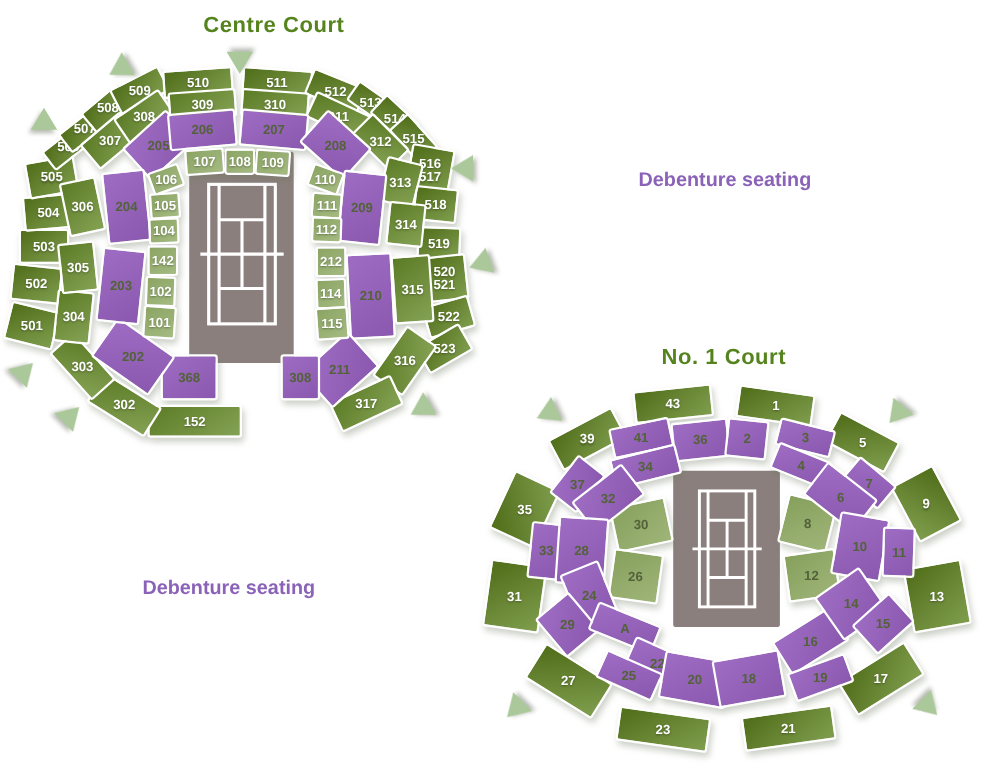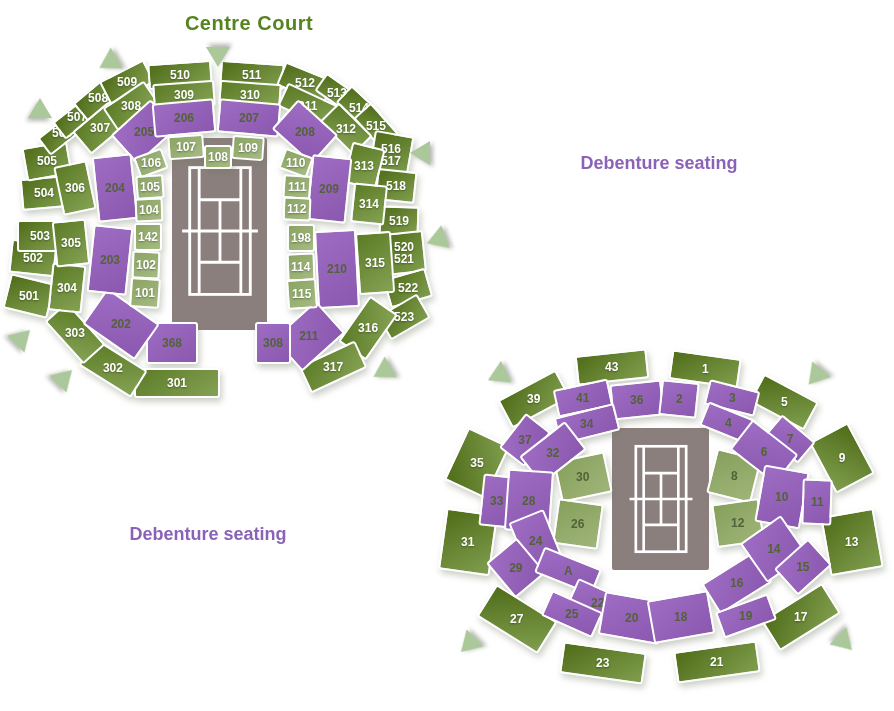--- a/index.html
+++ b/index.html
@@ -34,20 +34,21 @@
     border-left:12px solid transparent; border-right:12px solid transparent;
     border-bottom:20px solid var(--arrow-green,#abc89a);
     filter:drop-shadow(-2px 3px 2px rgba(90,100,80,.45)); }
 </style>
 </head>
 <body>
 
 <div id="canvas">
 
   <h1 class="stadium-title" style="left:213px; top:12px;margin-left:36px;">Centre Court</h1>
+  <h1 class="stadium-title" style="left:658px; top:314px;">No. 1 Court</h1>
 
   <div class="debenture-label" style="left:659px; top:153px;">Debenture seating</div>
   <div class="debenture-label" style="left:208px; top:524px;">Debenture seating</div>
 
   <div class="court-surface" style="left:172px; top:138px; width:95px; height:192px;">
     <svg width="84" height="142" viewBox="0 0 80 150" style="top:22px;">
       <g stroke="#ffffff" stroke-width="3" fill="none">
         <rect x="8" y="8" width="64" height="134"></rect>
         <line x1="18" y1="8" x2="18" y2="142"></line>
         <line x1="62" y1="8" x2="62" y2="142"></line>
@@ -73,21 +74,21 @@
     </svg>
   </div>
 
   <div class="layer shadowed" id="centre-court-sections">
       <div class="section kind-outer" style="left: 29px; top: 296px; width: 46px; height: 36px; transform: translate(-50%, -50%) rotate(14deg);">
         <span class="section-label" style="transform: rotate(-14deg);">501</span>
       </div>
       <div class="section kind-outer" style="left: 33px; top: 258px; width: 46px; height: 34px; transform: translate(-50%, -50%) rotate(6deg);">
         <span class="section-label" style="transform: rotate(-6deg);">502</span>
       </div>
-      <div class="section kind-outer" style="left: 40px; top: 236px; width: 46px; height: 32px; transform: translate(-50%, -50%) rotate(0deg);">
+      <div class="section kind-outer" style="left: 40px; top: 224px; width: 46px; height: 32px; transform: translate(-50%, -50%) rotate(0deg);">
         <span class="section-label" style="transform: rotate(0deg);">503</span>
       </div>
       <div class="section kind-outer" style="left: 44px; top: 193px; width: 46px; height: 32px; transform: translate(-50%, -50%) rotate(-5deg);">
         <span class="section-label" style="transform: rotate(5deg);">504</span>
       </div>
       <div class="section kind-outer" style="left: 47px; top: 161px; width: 46px; height: 34px; transform: translate(-50%, -50%) rotate(-10deg);">
         <span class="section-label" style="transform: rotate(10deg);">505</span>
       </div>
       <div class="section kind-outer" style="left: 62px; top: 133px; width: 46px; height: 22px; transform: translate(-50%, -50%) rotate(-38deg);">
         <span class="section-label" style="transform: rotate(38deg);">506</span>
@@ -166,21 +167,21 @@
       <div class="section kind-mid" style="left: 375px; top: 263px; width: 36px; height: 62px; transform: translate(-50%, -50%) rotate(-4deg);">
         <span class="section-label" style="transform: rotate(4deg);">315</span>
       </div>
       <div class="section kind-mid" style="left: 368px; top: 328px; width: 56px; height: 34px; transform: translate(-50%, -50%) rotate(-55deg);">
         <span class="section-label" style="transform: rotate(55deg);">316</span>
       </div>
       <div class="section kind-mid" style="left: 333px; top: 367px; width: 62px; height: 30px; transform: translate(-50%, -50%) rotate(-25deg);">
         <span class="section-label" style="transform: rotate(25deg);">317</span>
       </div>
       <div class="section kind-mid" style="left: 177px; top: 383px; width: 86px; height: 30px; transform: translate(-50%, -50%) rotate(0deg);">
-        <span class="section-label" style="transform: rotate(0deg);">301</span>
+        <span class="section-label" style="transform: rotate(0deg);">152</span>
       </div>
       <div class="section kind-mid" style="left: 113px; top: 368px; width: 62px; height: 32px; transform: translate(-50%, -50%) rotate(32deg);">
         <span class="section-label" style="transform: rotate(-32deg);">302</span>
       </div>
       <div class="section kind-mid" style="left: 75px; top: 333px; width: 58px; height: 30px; transform: translate(-50%, -50%) rotate(48deg);">
         <span class="section-label" style="transform: rotate(-48deg);">303</span>
       </div>
       <div class="section kind-mid" style="left: 67px; top: 288px; width: 34px; height: 48px; transform: translate(-50%, -50%) rotate(6deg);">
         <span class="section-label" style="transform: rotate(-6deg);">304</span>
       </div>
@@ -225,37 +226,37 @@
       </div>
       <div class="section kind-deb" style="left: 115px; top: 188px; width: 40px; height: 66px; transform: translate(-50%, -50%) rotate(-6deg);">
         <span class="section-label" style="transform: rotate(6deg);">204</span>
       </div>
       <div class="section kind-inner" style="left: 151px; top: 163px; width: 30px; height: 22px; transform: translate(-50%, -50%) rotate(-20deg);">
         <span class="section-label" style="transform: rotate(20deg);">106</span>
       </div>
       <div class="section kind-inner" style="left: 186px; top: 147px; width: 36px; height: 24px; transform: translate(-50%, -50%) rotate(-4deg);">
         <span class="section-label" style="transform: rotate(4deg);">107</span>
       </div>
-      <div class="section kind-inner" style="left: 218px; top: 147px; width: 28px; height: 24px; transform: translate(-50%, -50%) rotate(0deg); margin-top: 10px;">
+      <div class="section kind-inner" style="left: 218px; top: 147px; width: 28px; height: 24px; transform: translate(-50%, -50%) rotate(0deg);">
         <span class="section-label" style="transform: rotate(0deg);">108</span>
       </div>
       <div class="section kind-inner" style="left: 248px; top: 148px; width: 32px; height: 24px; transform: translate(-50%, -50%) rotate(4deg);">
         <span class="section-label" style="transform: rotate(-4deg);">109</span>
       </div>
       <div class="section kind-inner" style="left: 296px; top: 163px; width: 30px; height: 22px; transform: translate(-50%, -50%) rotate(20deg);">
         <span class="section-label" style="transform: rotate(-20deg);">110</span>
       </div>
       <div class="section kind-inner" style="left: 297px; top: 187px; width: 28px; height: 24px; transform: translate(-50%, -50%) rotate(4deg);">
         <span class="section-label" style="transform: rotate(-4deg);">111</span>
       </div>
       <div class="section kind-inner" style="left: 297px; top: 209px; width: 28px; height: 24px; transform: translate(-50%, -50%) rotate(2deg);">
         <span class="section-label" style="transform: rotate(-2deg);">112</span>
       </div>
       <div class="section kind-inner" style="left: 301px; top: 238px; width: 28px; height: 28px; transform: translate(-50%, -50%) rotate(0deg);">
-        <span class="section-label" style="transform: rotate(0deg);">198</span>
+        <span class="section-label" style="transform: rotate(0deg);">212</span>
       </div>
       <div class="section kind-inner" style="left: 301px; top: 267px; width: 28px; height: 28px; transform: translate(-50%, -50%) rotate(-2deg);">
         <span class="section-label" style="transform: rotate(2deg);">114</span>
       </div>
       <div class="section kind-inner" style="left: 302px; top: 294px; width: 30px; height: 30px; transform: translate(-50%, -50%) rotate(-4deg);">
         <span class="section-label" style="transform: rotate(4deg);">115</span>
       </div>
       <div class="section kind-inner" style="left: 150px; top: 187px; width: 28px; height: 24px; transform: translate(-50%, -50%) rotate(-4deg);">
         <span class="section-label" style="transform: rotate(4deg);">105</span>
       </div>

